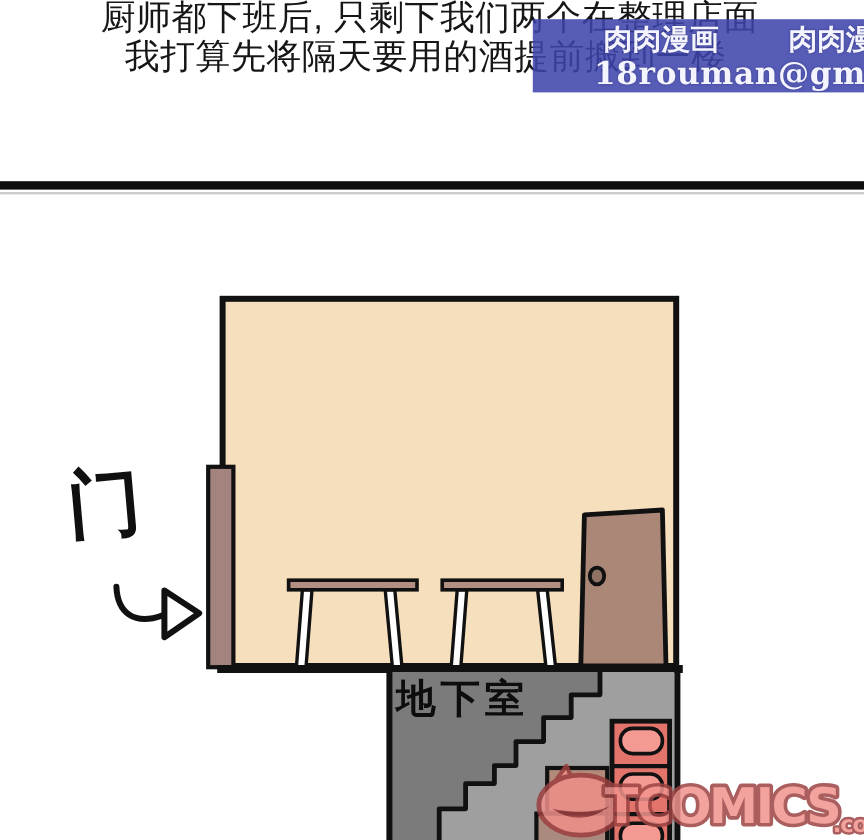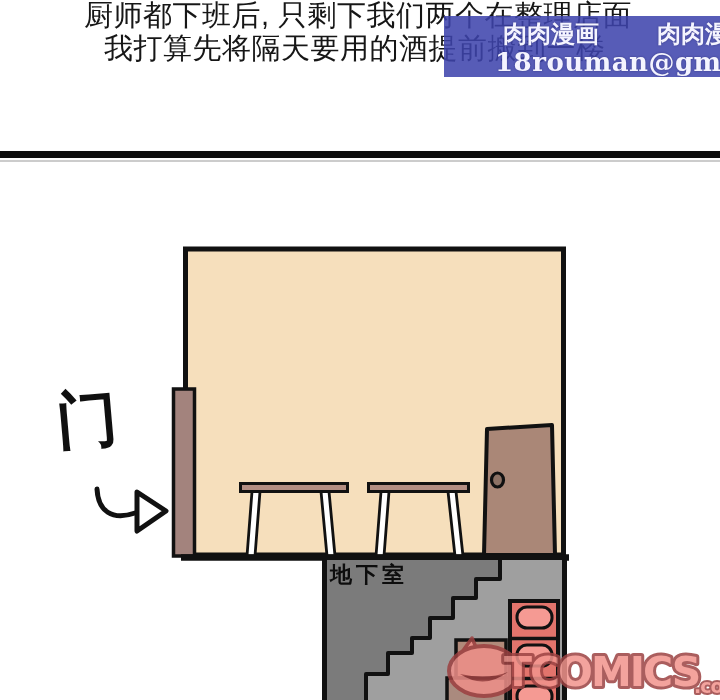--- a/index.html
+++ b/index.html
@@ -12,21 +12,21 @@
   #line1{left:84px;top:-1px;}
   #line2{left:104px;top:32px;}
 
   #divider{position:absolute;left:0;top:151px;width:720px;height:7px;background:#0d0d0d;}
   #divider-shadow{position:absolute;left:0;top:160px;width:720px;height:2px;background:#cccccc;}
 
   #scene-svg{position:absolute;left:0;top:0;z-index:1;}
 
   #door-label{position:absolute;left:56px;top:378px;font-size:62px;font-weight:700;
               color:#101010;transform:rotate(-5deg);z-index:2;}
-  #basement-label{position:absolute;left:330px;top:560px;font-size:22px;font-weight:700;
+  #basement-label{position:absolute;left:330px;top:560px;font-size:33px;font-weight:700;
                   color:#0d0d0d;letter-spacing:4px;z-index:2;white-space:nowrap;font-family:Liberation Mono, monospace;}
 
   #wm-top{position:absolute;left:444px;top:16px;width:276px;height:61px;
           background:rgba(62,68,172,0.87);z-index:3;color:#f4f4ff;overflow:hidden;padding-left:47px;}
   #wm-top .cjk-row{display:flex;justify-content:space-between;padding:3px 14px 0 12px;
                    font-size:24px;font-weight:700;line-height:29px;white-space:nowrap;
                    text-shadow:0 0 2px rgba(25,28,90,0.55);}
   #wm-top .email-row{padding-left:4px;font-family:"DejaVu Serif","Liberation Serif",serif;
                      font-weight:700;font-size:26px;line-height:29px;letter-spacing:0.5px;
                      white-space:nowrap;text-shadow:0 0 2px rgba(25,28,90,0.55);}

